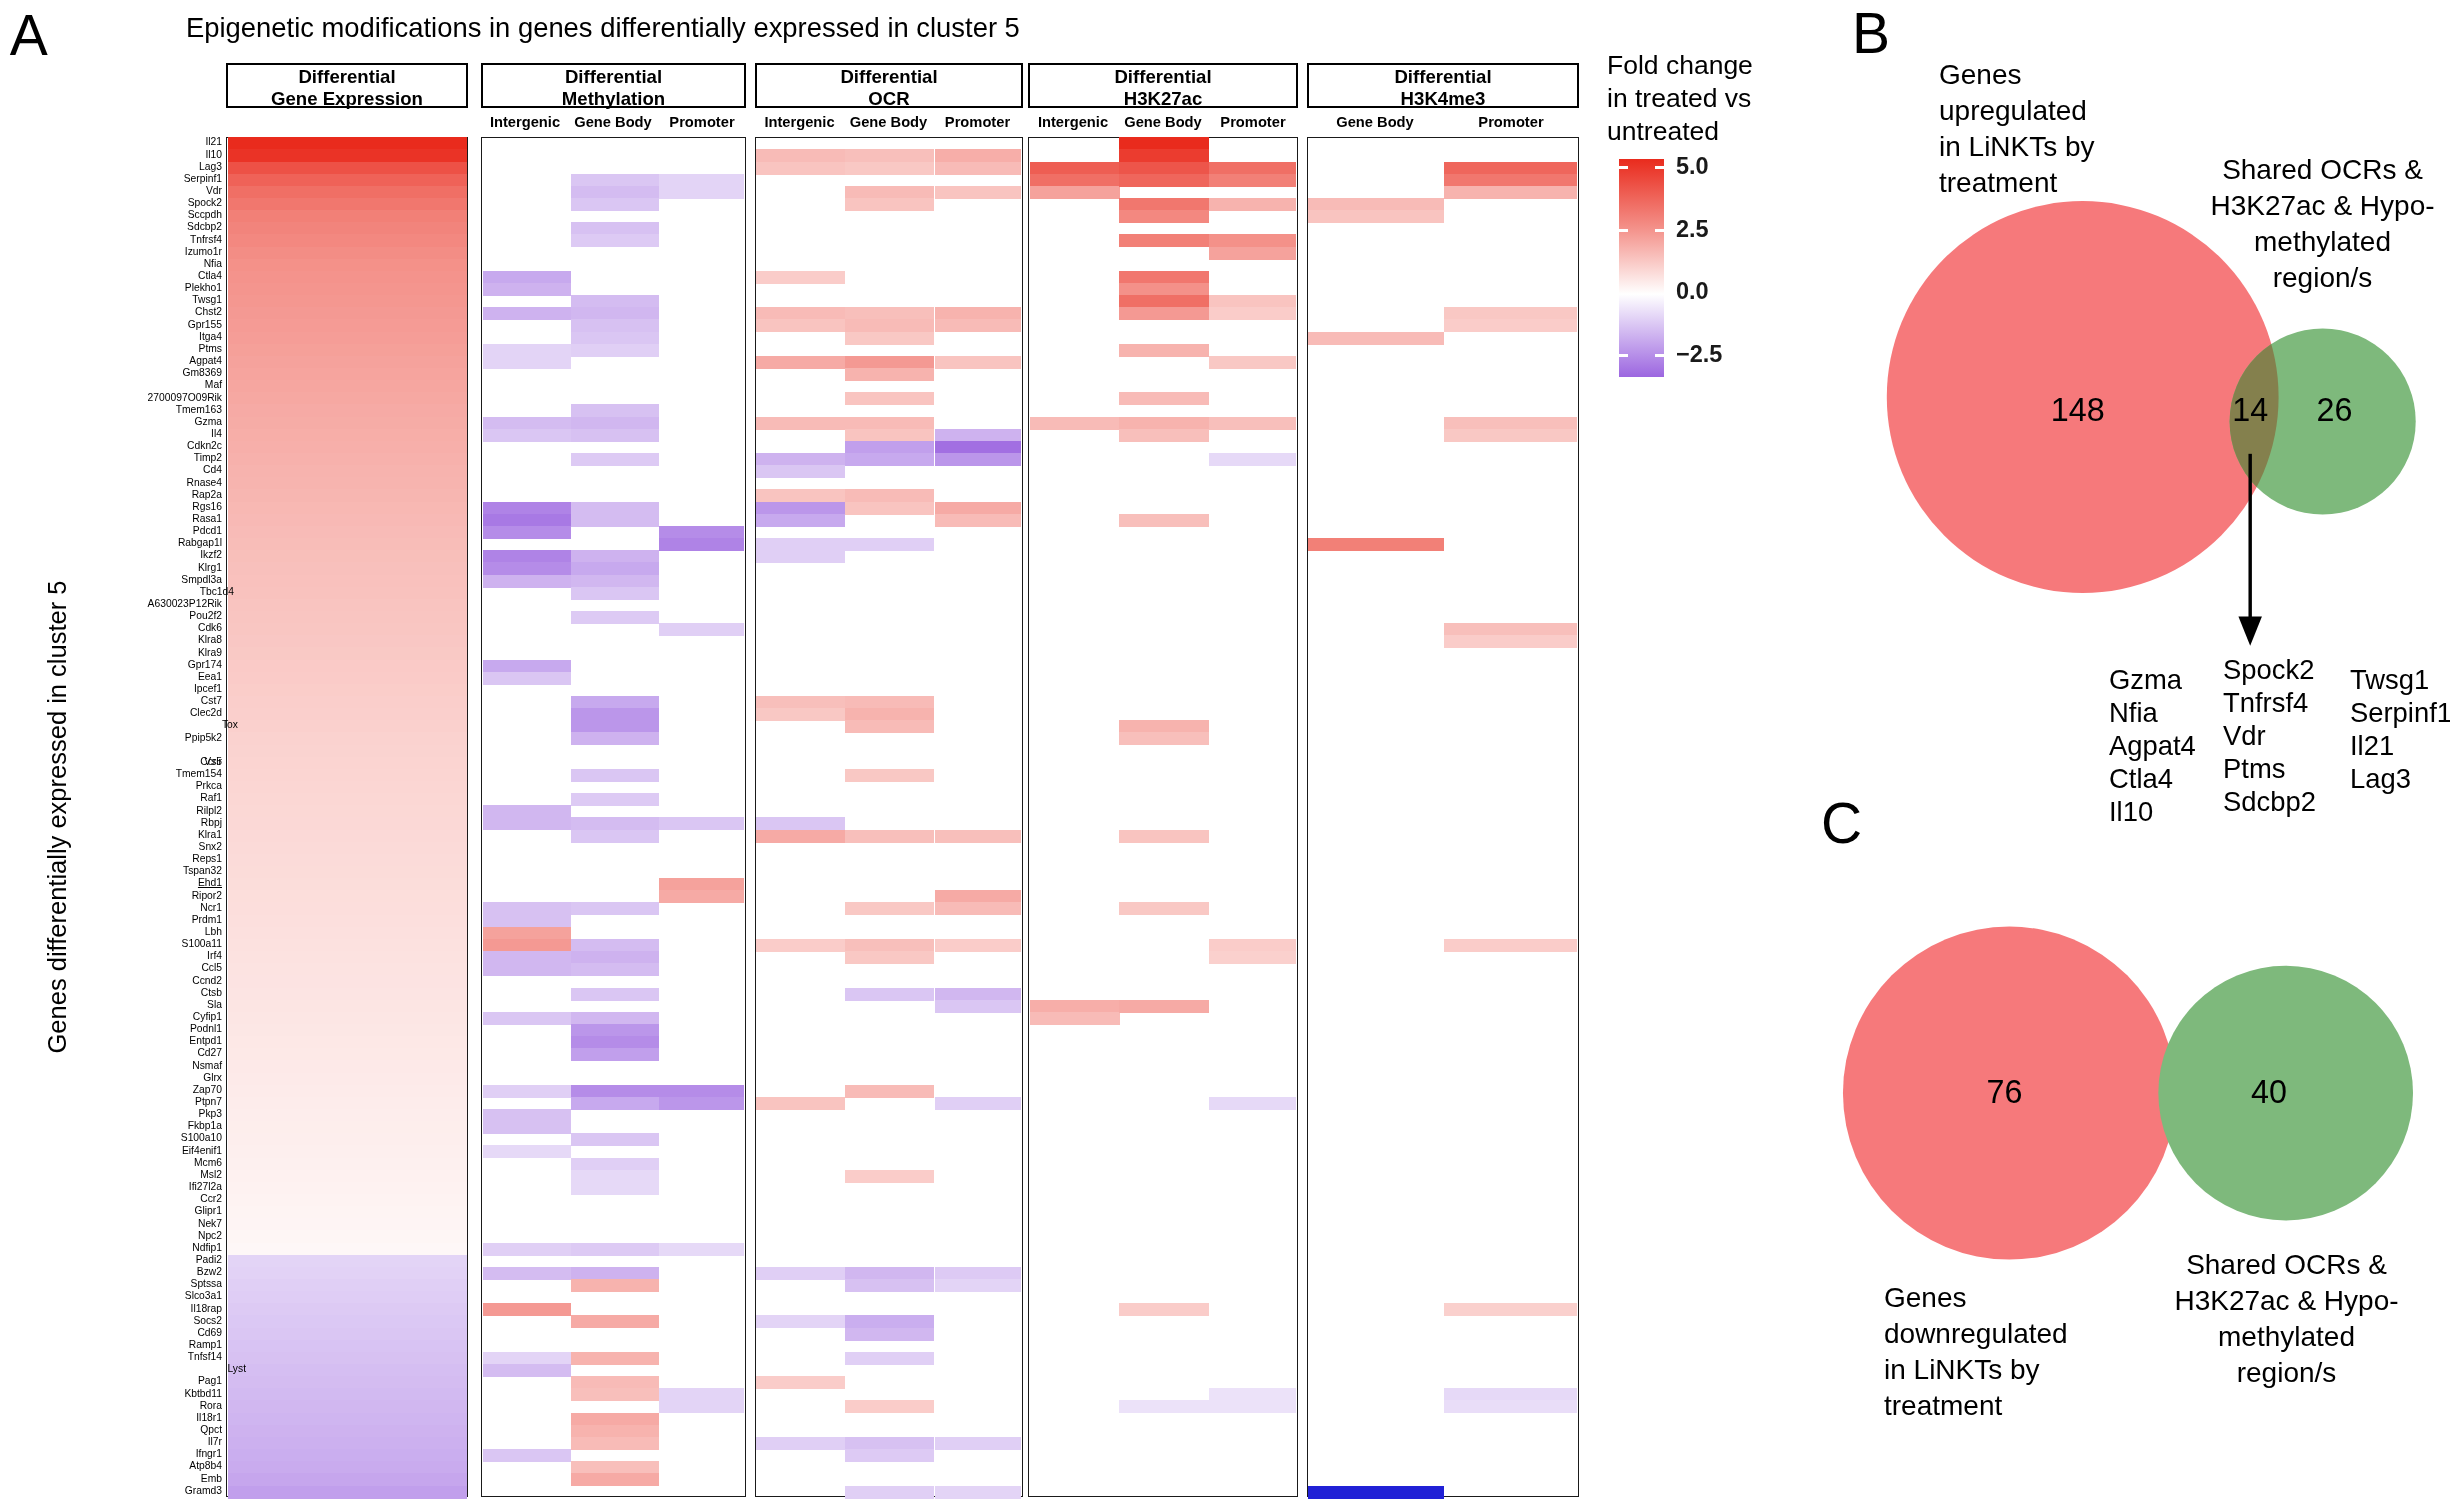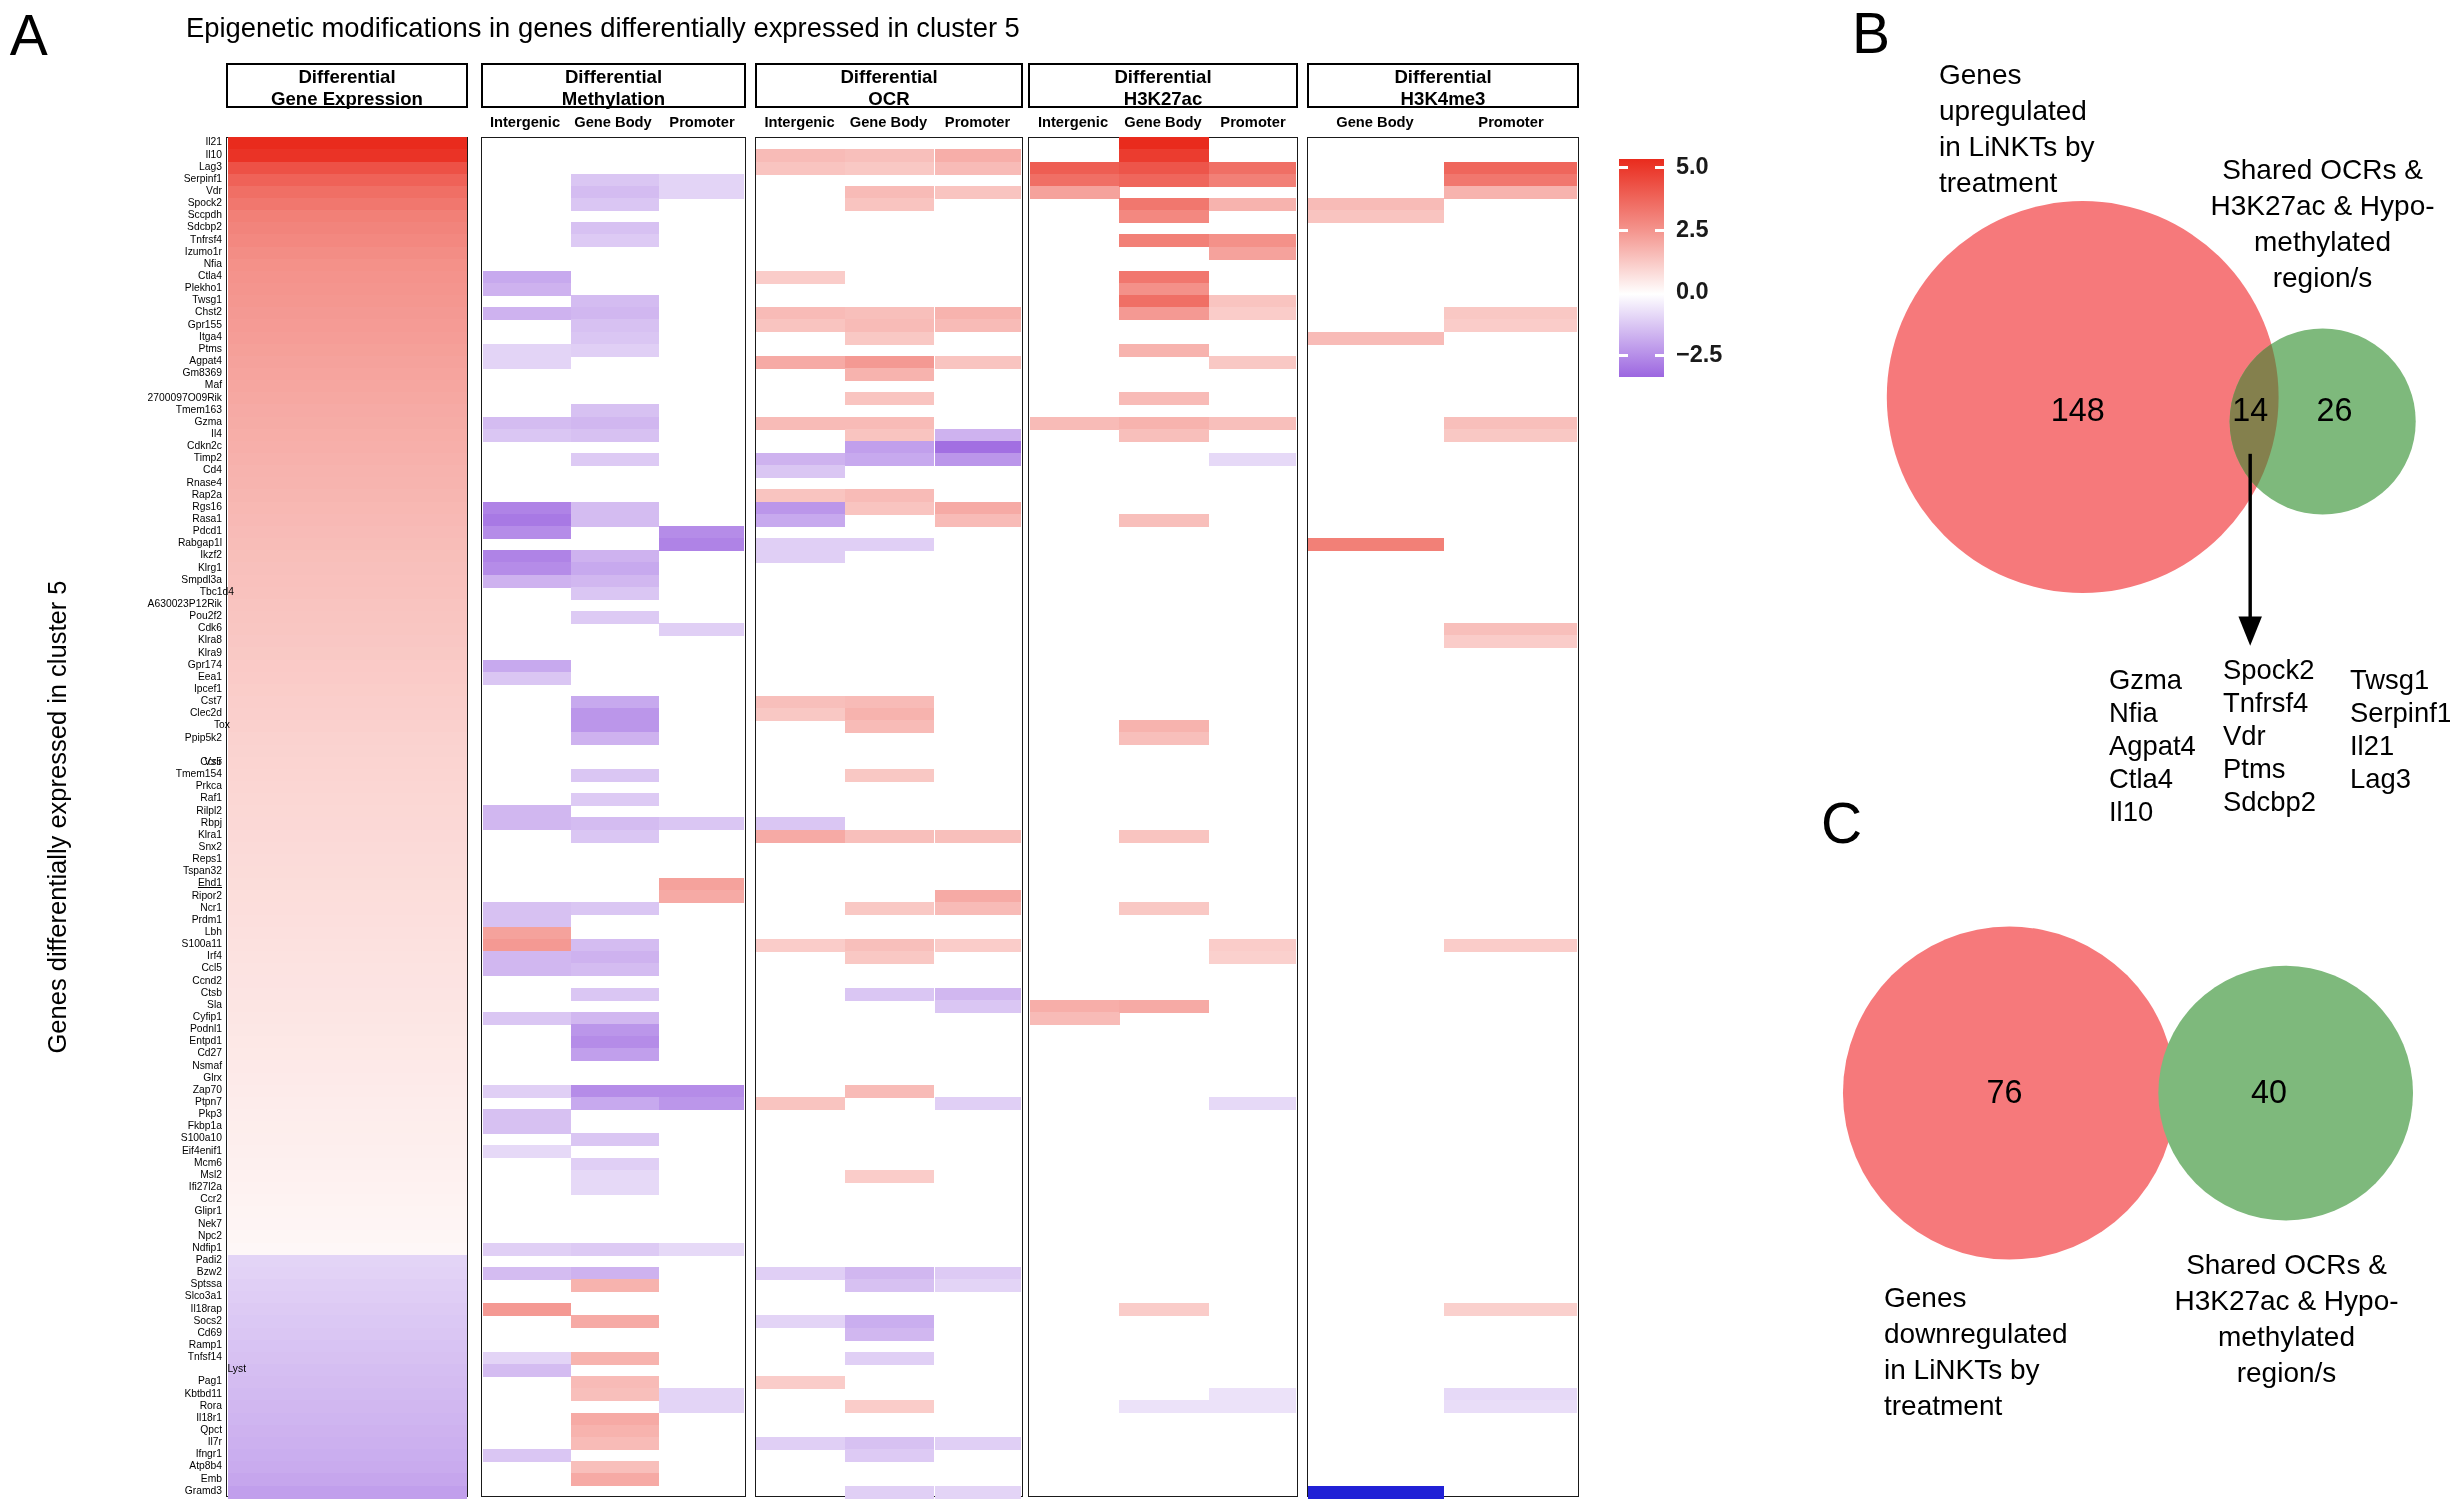--- a/index.html
+++ b/index.html
@@ -164,21 +164,21 @@
       <div class="gene-label" style="left: 0px; top: 659px; height: 12px; line-height: 12px;">Gpr174</div>
       <div class="hm-cell" style="left: 228px; top: 672px; width: 239px; height: 12.7px; background: rgb(250, 203, 200);"></div>
       <div class="gene-label" style="left: 0px; top: 671px; height: 12px; line-height: 12px;">Eea1</div>
       <div class="hm-cell" style="left: 228px; top: 684px; width: 239px; height: 12.7px; background: rgb(250, 205, 201);"></div>
       <div class="gene-label" style="left: 0px; top: 683px; height: 12px; line-height: 12px;">Ipcef1</div>
       <div class="hm-cell" style="left: 228px; top: 696px; width: 239px; height: 12.7px; background: rgb(250, 206, 203);"></div>
       <div class="gene-label" style="left: 0px; top: 695px; height: 12px; line-height: 12px;">Cst7</div>
       <div class="hm-cell" style="left: 228px; top: 708px; width: 239px; height: 12.7px; background: rgb(250, 207, 204);"></div>
       <div class="gene-label" style="left: 0px; top: 707px; height: 12px; line-height: 12px;">Clec2d</div>
       <div class="hm-cell" style="left: 228px; top: 720px; width: 239px; height: 12.7px; background: rgb(250, 208, 205);"></div>
-      <div class="gene-label" style="left: 8px; top: 719px; height: 12px; line-height: 12px;">Tox</div>
+      <div class="gene-label" style="left: 16px; top: 719px; height: 12px; line-height: 12px;">Tox</div>
       <div class="hm-cell" style="left: 228px; top: 732px; width: 239px; height: 12.7px; background: rgb(250, 210, 207);"></div>
       <div class="gene-label" style="left: 0px; top: 732px; height: 12px; line-height: 12px;">Ppip5k2</div>
       <div class="hm-cell" style="left: 228px; top: 745px; width: 239px; height: 12.7px; background: rgb(250, 211, 208);"></div>
       <div class="gene-label" style="left: 0px; top: 756px; height: 12px; line-height: 12px;">Ccr5</div>
       <div class="hm-cell" style="left: 228px; top: 757px; width: 239px; height: 12.7px; background: rgb(251, 212, 209);"></div>
       <div class="gene-label" style="left: 0px; top: 756px; height: 12px; line-height: 12px;">Vsir</div>
       <div class="hm-cell" style="left: 228px; top: 769px; width: 239px; height: 12.7px; background: rgb(251, 213, 210);"></div>
       <div class="gene-label" style="left: 0px; top: 768px; height: 12px; line-height: 12px;">Tmem154</div>
       <div class="hm-cell" style="left: 228px; top: 781px; width: 239px; height: 12.7px; background: rgb(251, 214, 211);"></div>
       <div class="gene-label" style="left: 0px; top: 780px; height: 12px; line-height: 12px;">Prkca</div>
@@ -542,20 +542,25 @@
       <div class="hm-cell" style="left: 1444px; top: 429px; width: 133px; height: 12.7px; background: rgb(249, 200, 196);"></div>
       <div class="hm-cell" style="left: 1444px; top: 623px; width: 133px; height: 12.7px; background: rgb(248, 191, 187);"></div>
       <div class="hm-cell" style="left: 1444px; top: 635px; width: 133px; height: 12.7px; background: rgb(250, 204, 201);"></div>
       <div class="hm-cell" style="left: 1444px; top: 939px; width: 133px; height: 12.7px; background: rgb(250, 204, 201);"></div>
       <div class="hm-cell" style="left: 1444px; top: 1303px; width: 133px; height: 12.7px; background: rgb(250, 208, 205);"></div>
       <div class="hm-cell" style="left: 1444px; top: 1388px; width: 133px; height: 12.7px; background: rgb(230, 217, 247);"></div>
       <div class="hm-cell" style="left: 1444px; top: 1400px; width: 133px; height: 12.7px; background: rgb(233, 221, 248);"></div>
     </div>
 
   <div class="legend">
+    <div class="legend-title">
+      <div>Fold change</div>
+      <div>in treated vs</div>
+      <div>untreated</div>
+    </div>
     <div class="legend-bar" id="legend-bar" style="background: linear-gradient(rgb(233, 43, 29) 0%, rgb(244, 149, 142) 33%, rgb(255, 255, 255) 62%, rgb(156, 102, 224) 100%);">
       <div class="notch" style="left:0;top:6.9px"></div>
       <div class="notch" style="right:0;top:6.9px"></div>
       <div class="notch" style="left:0;top:70px"></div>
       <div class="notch" style="right:0;top:70px"></div>
       <div class="notch" style="left:0;top:195px"></div>
       <div class="notch" style="right:0;top:195px"></div>
     </div>
     <div class="legend-tick" style="top:104px">5.0</div>
     <div class="legend-tick" style="top:167px">2.5</div>

